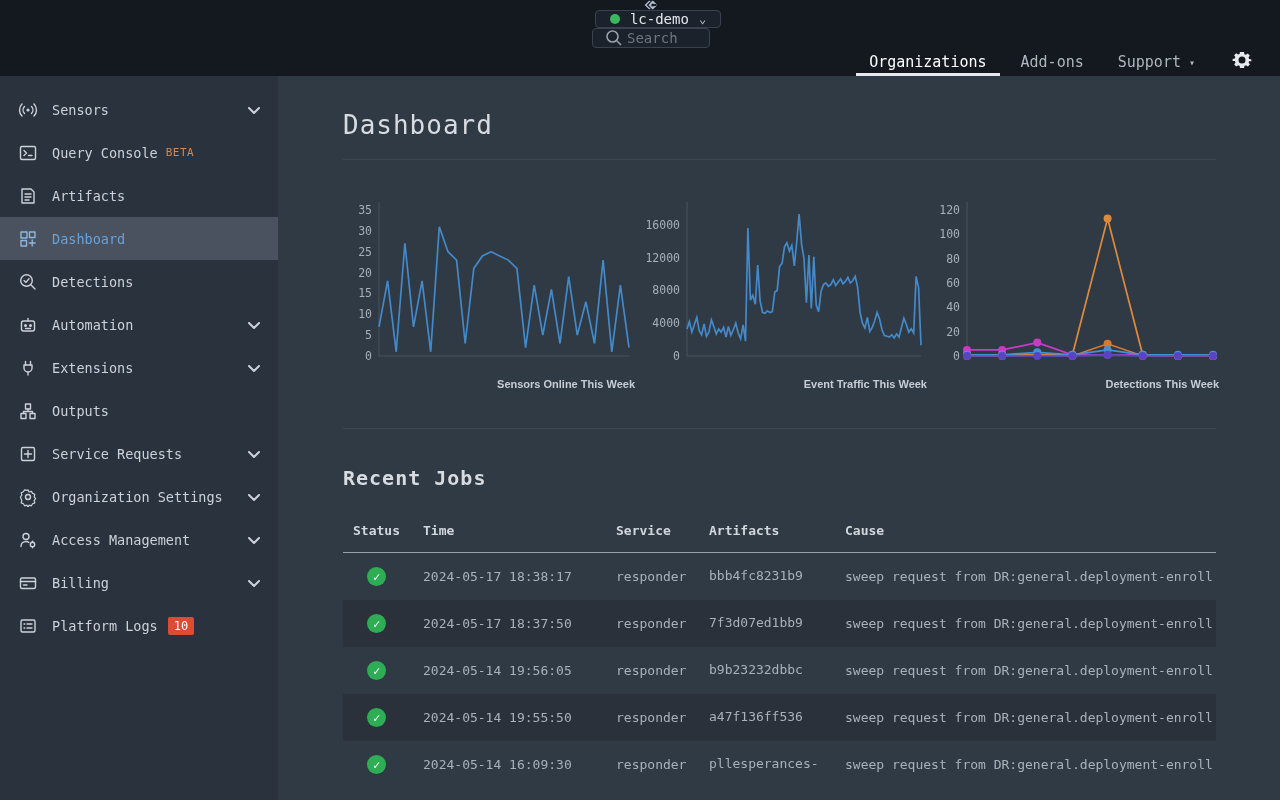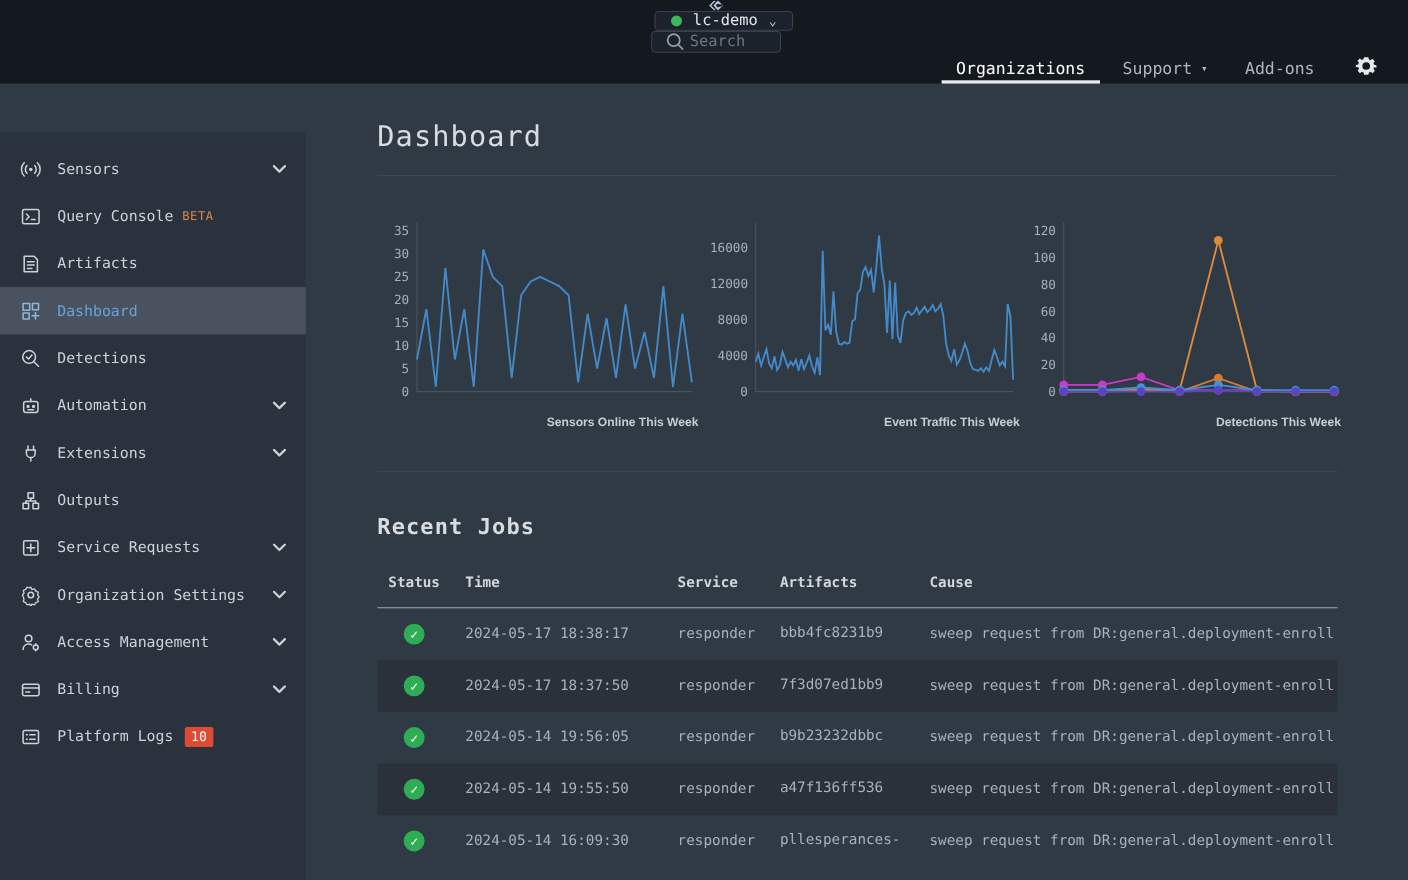--- a/index.html
+++ b/index.html
@@ -26,21 +26,21 @@
   .navitem { color:#aeb6bf; font-size:15px; padding:0 17px; height:100%;
              display:flex; align-items:center; position:relative; cursor:pointer; }
   .navitem.active { color:#ffffff; }
   .navitem.active::after { content:""; position:absolute; left:4px; right:4px;
              bottom:0; height:3px; background:#e8ebee; }
   .nav-caret { margin-left:8px; font-size:10px; color:#aeb6bf; }
   .gear-btn { margin:0 26px 0 18px; color:#e6e9ec; cursor:pointer; }
 
   
   .sidebar { position:absolute; top:76px; left:0; width:278px; bottom:0;
-             background:#2a323d; padding-top:12px;margin-top:44px; }
+             background:#2a323d; padding-top:12px; }
   .side-item { height:43px; display:flex; align-items:center; padding:0 18px 0 18px;
                color:#ccd2d9; font-size:13.5px; cursor:pointer; }
   .side-item .s-icon { width:20px; height:20px; margin-right:14px; flex:0 0 20px;
                display:flex; align-items:center; justify-content:center; }
   .side-item svg { stroke:#ccd2d9; fill:none; stroke-width:1.4; stroke-linecap:round;
                stroke-linejoin:round; }
   .side-item.active { background:#49525e; color:#66a3dc; }
   .side-item.active svg { stroke:#8fb7dd; }
   .side-chev { margin-left:auto; }
   .side-chev svg { stroke:#ccd2d9; stroke-width:2; }
@@ -102,25 +102,25 @@
       <line x1="11.8" y1="11.8" x2="16" y2="16" stroke="#97a0ab" stroke-width="1.6"></line>
     </svg>
     <input type="text" placeholder="Search" style="">
   </div>
 
   <div class="topnav">
     <div class="navitem active">
       <span>Organizations</span>
     </div>
     <div class="navitem">
+      <span>Add-ons</span>
+    </div>
+    <div class="navitem">
       <span>Support</span>
       <span class="nav-caret">▾</span>
-    </div>
-    <div class="navitem">
-      <span>Add-ons</span>
     </div>
     <div class="gear-btn">
       <svg width="24" height="24" viewBox="0 0 24 24" fill="#e6e9ec">
         <path d="M12 8.5a3.5 3.5 0 100 7 3.5 3.5 0 000-7zm9.4 5l-2.2-.4a7.3 7.3 0 01-.6 1.5l1.3 1.8-2.1 2.1-1.8-1.3c-.5.3-1 .5-1.5.6L14 20h-4l-.4-2.2c-.5-.1-1-.3-1.5-.6l-1.8 1.3-2.1-2.1 1.3-1.8c-.3-.5-.5-1-.6-1.5L2.6 13v-2l2.2-.4c.1-.5.3-1 .6-1.5L4.1 7.3l2.1-2.1L8 6.5c.5-.3 1-.5 1.5-.6L10 4h4l.4 2.2c.5.1 1 .3 1.5.6l1.8-1.3 2.1 2.1-1.3 1.8c.3.5.5 1 .6 1.5l2.2.4v2.2z"></path>
         <circle cx="12" cy="12" r="2.6" fill="#14181f"></circle>
       </svg>
     </div>
   </div>
 </div>
 

